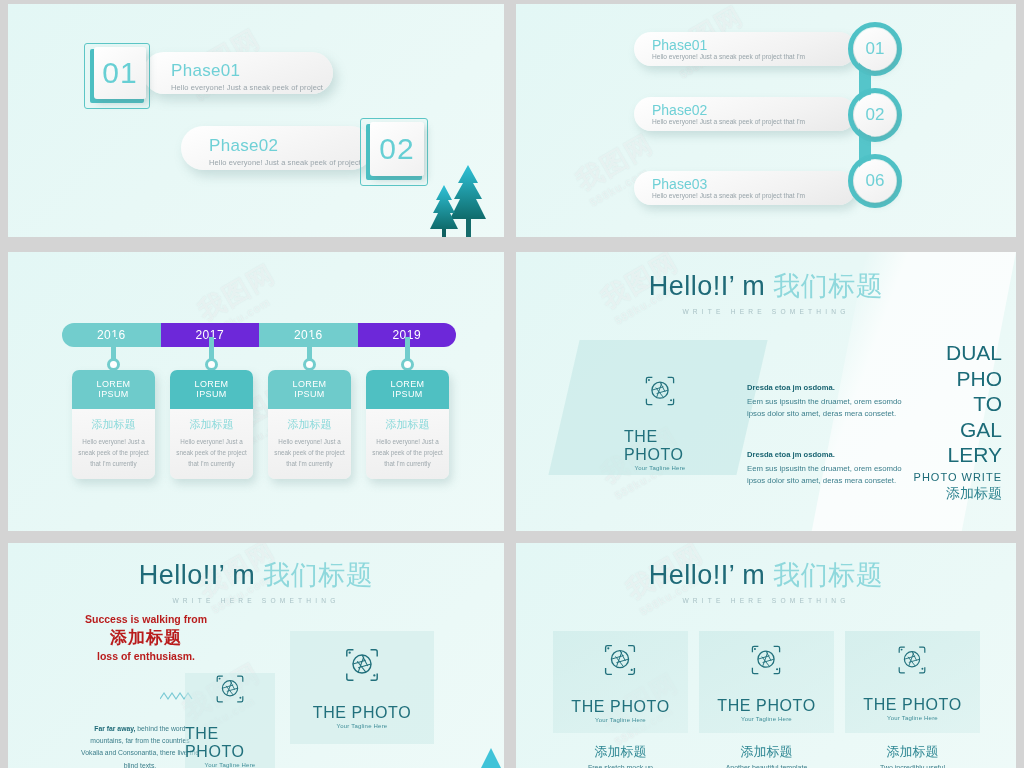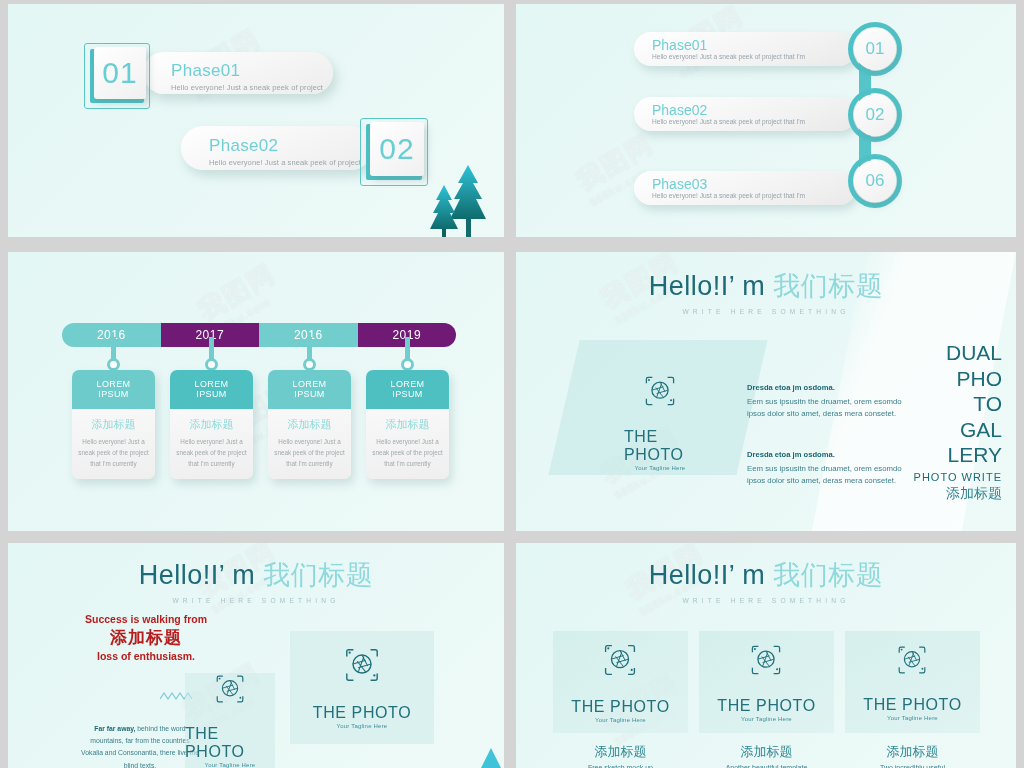--- a/index.html
+++ b/index.html
@@ -76,21 +76,21 @@
           display:flex;align-items:center;justify-content:center;
           color:#6fd0d6;font-size:17px;font-weight:300;}
   .connector{ position:absolute; width:12px; background:#55c5ca;}
 
   
   .tl-bar { position:absolute; left:62px; top:313px; width:394px; height:24px;
             border-radius:14px; overflow:hidden; display:flex;margin-top:10px;}
   .tl-seg { flex:1; display:flex; align-items:center; justify-content:center;
             color:#ffffff; font-size:12px; letter-spacing:.5px;}
   .tl-seg.a { background:#72cdcd; }
-  .tl-seg.b { background:#701a75; }
+  .tl-seg.b { background:#6d28d9; }
   .tl-stem { position:absolute; width:5px; background:#72cdcd; }
   .tl-dot  { position:absolute; width:13px; height:13px; border-radius:50%;
              background:#ffffff; border:3px solid #72cdcd; }
   .tl-card { position:absolute; width:83px; border-radius:7px; overflow:hidden;
              box-shadow: 3px 5px 9px rgba(110,150,150,.25);
              background:linear-gradient(175deg,#fdfdfd,#efefef); }
   .tl-head { background:#6ecbcb; color:#fff; font-size:9px; line-height:1.15;
              text-align:center; padding:9px 2px 9px; letter-spacing:.4px;}
   .tl-head.dark{ background:#4fc0c2;}
   .tl-body { padding:8px 6px 10px; text-align:center;}

